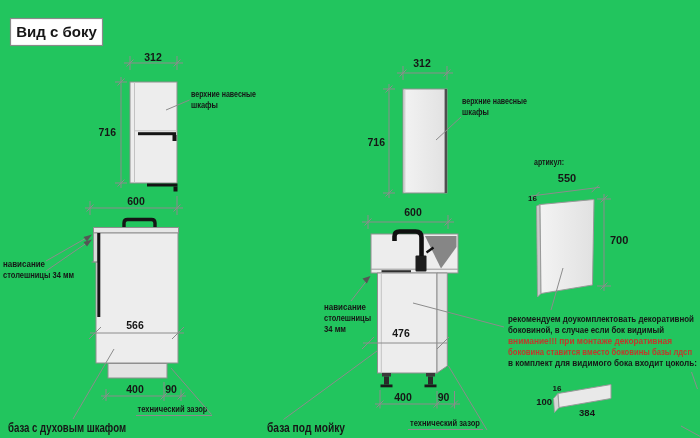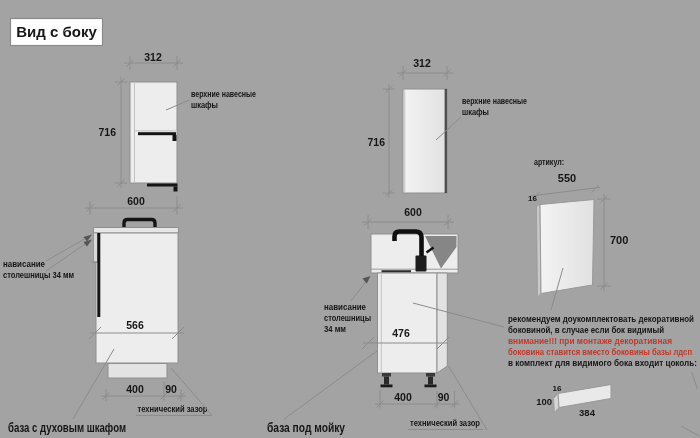--- a/index.html
+++ b/index.html
@@ -1,16 +1,16 @@
 <!DOCTYPE html>
 <html><head>
 <meta charset="utf-8">
 <style>
   html,body{margin:0;padding:0;background:#fff;}
-  #stage{position:relative;width:700px;height:438px;background:#a3a3a3;overflow:hidden;}
+  #stage{position:relative;width:700px;height:438px;background:#22c55e;overflow:hidden;}
   svg text{font-family:"Liberation Sans","DejaVu Sans",sans-serif;font-weight:700;fill:#161616;}
   .title-t{font-size:15px;}
   .dim{font-size:10.5px;}
   .dim11{font-size:11px;}
   .dim9{font-size:9.5px;}
   .dim8{font-size:8px;}
   .lbl{font-size:8.6px;}
   .cap{font-size:13px;}
   .note-t{font-size:8.5px;}
   .red{fill:#c0392b;}

